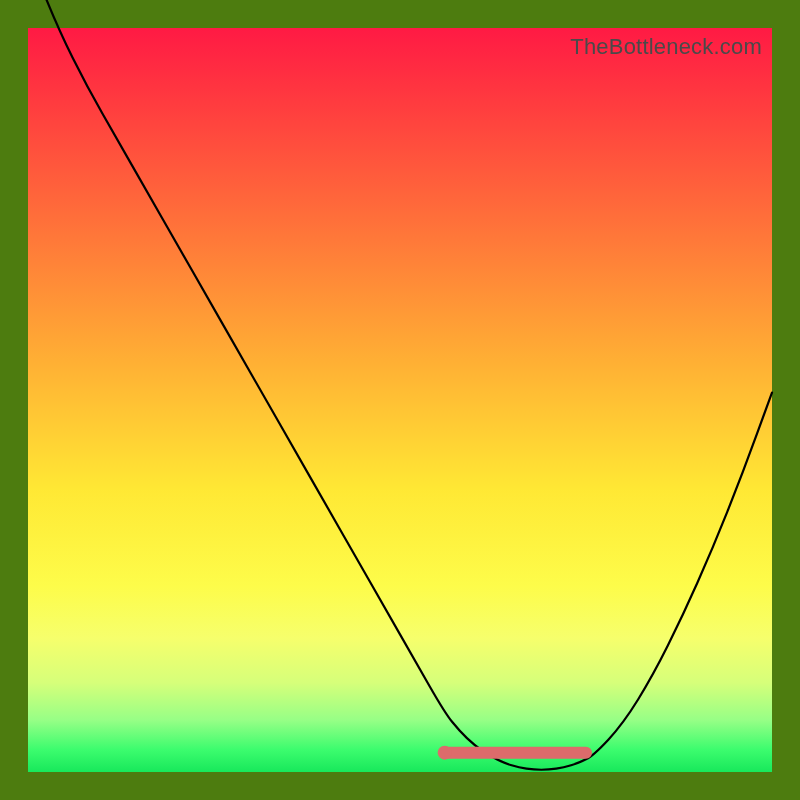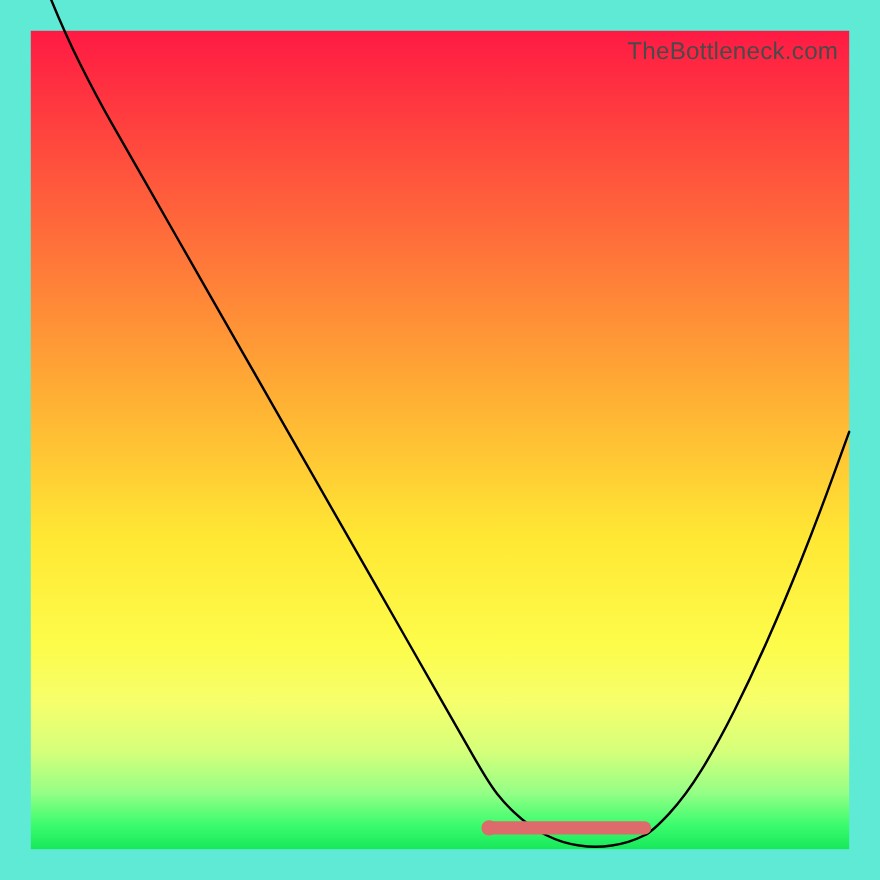--- a/index.html
+++ b/index.html
@@ -10,21 +10,21 @@
     background: #000;
     overflow: hidden;
     font-family: Arial, Helvetica, sans-serif;
   }
   .frame {
     position: absolute;
     left: 0;
     top: 0;
     width: 800px;
     height: 800px;
-    background: #5eead4;
+    background: #4d7c0f;
   }
   .plot {
     position: absolute;
     left: 28px;
     top: 28px;
     width: 744px;
     height: 744px;
     background: linear-gradient(
       to bottom,
       #ff1a44 0%,

